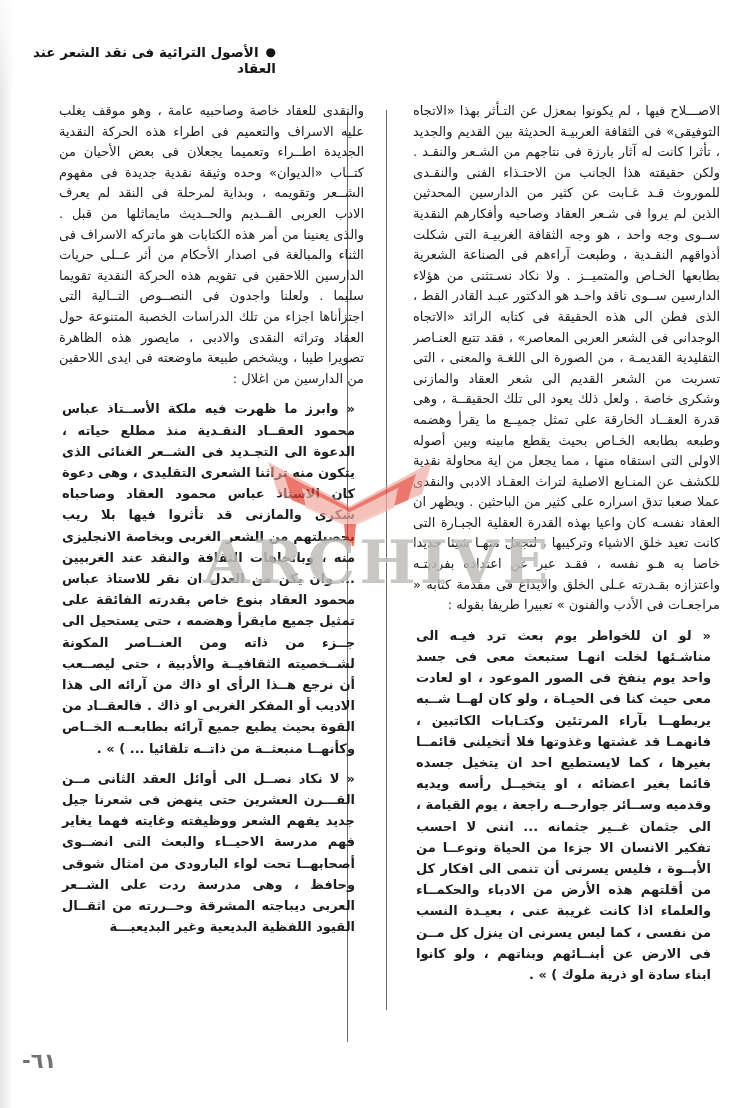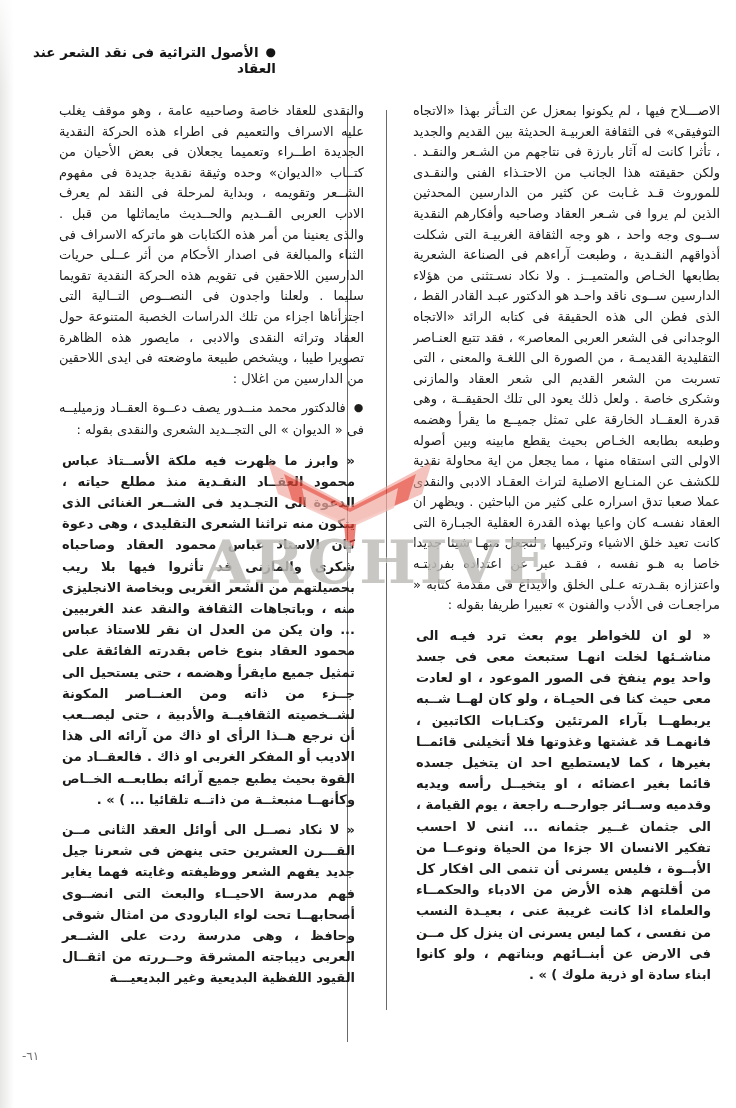--- a/index.html
+++ b/index.html
@@ -47,21 +47,21 @@
   }
   .wm-url{
     position:absolute;left:207px;top:592px;
     font-size:20px;letter-spacing:0.5px;
     color:rgba(130,128,122,0.72);
     text-shadow:1px 1px 0 rgba(255,255,255,0.4);
   }
 
   .page-number{
     position:absolute;left:22px;top:1049px;
-    font-size:12px;font-weight:normal;color:#737373;direction:rtl;
+    font-size:21px;font-weight:bold;color:#737373;direction:rtl;
   }
 </style>
 </head>
 <body>
 
 <div class="page">
   <div class="edge-shade"></div>
   <div class="top-light"></div>
 
   <div class="header">
@@ -70,21 +70,20 @@
 
   <div class="rule rule-left"></div>
   <div class="rule rule-right"></div>
 
   <div class="col col-right">
       <p class="para normal">الاصـــلاح فيها ، لم يكونوا بمعزل عن التـأثر بهذا «الاتجاه التوفيقى» فى الثقافة العربيـة الحديثة بين القديم والجديد ، تأثرا كانت له آثار بارزة فى نتاجهم من الشـعر والنقـد . ولكن حقيقته هذا الجانب من الاحتـذاء الفنى والنقـدى للموروث قـد غـابت عن كثير من الدارسين المحدثين الذين لم يروا فى شـعر العقاد وصاحبه وأفكارهم النقدية ســوى وجه واحد ، هو وجه الثقافة الغربيـة التى شكلت أذواقهم النقـدية ، وطبعت آراءهم فى الصناعة الشعرية بطابعها الخـاص والمتميــز . ولا نكاد نسـتثنى من هؤلاء الدارسين ســوى ناقد واحـد هو الدكتور عبـد القادر القط ، الذى فطن الى هذه الحقيقة فى كتابه الرائد «الاتجاه الوجدانى فى الشعر العربى المعاصر» ، فقد تتبع العنـاصر التقليدية القديمـة ، من الصورة الى اللغـة والمعنى ، التى تسربت من الشعر القديم الى شعر العقاد والمازنى وشكرى خاصة . ولعل ذلك يعود الى تلك الحقيقــة ، وهى قدرة العقــاد الخارقة على تمثل جميــع ما يقرأ وهضمه وطبعه بطابعه الخـاص بحيث يقطع مابينه وبين أصوله الاولى التى استقاه منها ، مما يجعل من اية محاولة نقدية للكشف عن المنـابع الاصلية لتراث العقـاد الادبى والنقدى عملا صعبا تدق اسراره على كثير من الباحثين . ويظهر ان العقاد نفسـه كان واعيا بهذه القدرة العقلية الجبـارة التى كانت تعيد خلق الاشياء وتركيبها ، لتجعل منهـا شيئا جديدا خاصا به هـو نفسه ، فقـد عبر عن اعتداده بفرديتـه واعتزازه بقـدرته عـلى الخلق والايداع فى مقدمة كتابه « مراجعـات فى الأدب والفنون » تعبيرا طريفا بقوله :</p>
       <p class="para quote">« لو ان للخواطر يوم بعث ترد فيـه الى مناشـئها لخلت انهـا ستبعث معى فى جسد واحد يوم ينفخ فى الصور الموعود ، او لعادت معى حيث كنا فى الحيـاة ، ولو كان لهــا شــبه يربطهــا بآراء المرتئين وكتـابات الكاتبين ، فانهمـا قد غشتها وغذوتها فلا أتخيلنى قائمــا بغيرها ، كما لايستطيع احد ان يتخيل جسده قائما بغير اعضائه ، او يتخيــل رأسه ويديه وقدميه وســائر جوارحــه راجعة ، يوم القيامة ، الى جثمان غــير جثمانه ... اننى لا احسب تفكير الانسان الا جزءا من الحياة ونوعــا من الأبــوة ، فليس يسرنى أن تنمى الى افكار كل من أقلتهم هذه الأرض من الادباء والحكمــاء والعلماء اذا كانت غريبة عنى ، بعيـدة النسب من نفسى ، كما ليس يسرنى ان ينزل كل مــن فى الارض عن أبنــائهم وبناتهم ، ولو كانوا ابناء سادة او ذرية ملوك ) » .</p>
     </div>
   <div class="col col-left">
       <p class="para normal">والنقدى للعقاد خاصة وصاحبيه عامة ، وهو موقف يغلب عليه الاسراف والتعميم فى اطراء هذه الحركة النقدية الجديدة اطــراء وتعميما يجعلان فى بعض الأحيان من كتــاب «الديوان» وحده وثيقة نقدية جديدة فى مفهوم الشــعر وتقويمه ، وبداية لمرحلة فى النقد لم يعرف الادب العربى القــديم والحــديث مايماثلها من قبل . والذى يعنينا من أمر هذه الكتابات هو ماتركه الاسراف فى الثناء والمبالغة فى اصدار الأحكام من أثر عــلى حريات الدارسين اللاحقين فى تقويم هذه الحركة النقدية تقويما سليما . ولعلنا واجدون فى النصــوص التــالية التى اجتزأناها اجزاء من تلك الدراسات الخصبة المتنوعة حول العقاد وتراثه النقدى والادبى ، مايصور هذه الظاهرة تصويرا طيبا ، ويشخص طبيعة ماوضعته فى ايدى اللاحقين من الدارسين من اغلال :</p>
-      <p class="para bullet"><span class="p-bullet">●</span>فالدكتور محمد منــدور يصف دعــوة العقــاد وزميليــه فى « الديوان » الى التجــديد الشعرى والنقدى بقوله :</p>
       <p class="para quote">« وابرز ما ظهرت فيه ملكة الأســتاذ عباس محمود العقــاد النقـدية منذ مطلع حياته ، الدعوة الى التجـديد فى الشــعر الغنائى الذى يتكون منه تراثنا الشعرى التقليدى ، وهى دعوة كان الاستاذ عباس محمود العقاد وصاحباه شكرى والمازنى قد تأثروا فيها بلا ريب بحصيلتهم من الشعر الغربى وبخاصة الانجليزى منه ، وباتجاهات الثقافة والنقد عند الغربيين ... وان يكن من العدل ان نقر للاستاذ عباس محمود العقاد بنوع خاص بقدرته الفائقة على تمثيل جميع مايقرأ وهضمه ، حتى يستحيل الى جــزء من ذاته ومن العنــاصر المكونة لشــخصيته الثقافيــة والأدبية ، حتى ليصــعب أن نرجع هــذا الرأى او ذاك من آرائه الى هذا الاديب أو المفكر الغربى او ذاك . فالعقــاد من القوة بحيث يطبع جميع آرائه بطابعــه الخــاص وكأنهــا منبعثــة من ذاتــه تلقائيا ... ) » .</p>
       <p class="para quote">« لا نكاد نصــل الى أوائل العقد الثانى مــن القـــرن العشرين حتى ينهض فى شعرنا جيل جديد يفهم الشعر ووظيفته وغايته فهما يغاير فهم مدرسة الاحيــاء والبعث التى انضــوى أصحابهــا تحت لواء البارودى من امثال شوقى وحافظ ، وهى مدرسة ردت على الشــعر العربى ديباجته المشرقة وحــررته من اثقــال القيود اللفظية البديعية وغير البديعيـــة</p>
     </div>
 
   <div class="watermark">
     <svg class="wm-logo" width="176" height="112" viewBox="0 0 176 112">
 
       <polygon points="88,56 6,12 16,44 88,76" fill="#ef9d94" opacity="0.85"></polygon>
       <polygon points="88,58 22,24 30,50 88,74" fill="#e2392a" opacity="0.9"></polygon>
       <polygon points="88,62 40,38 44,58 88,78" fill="#f3b6ae" opacity="0.9"></polygon>

